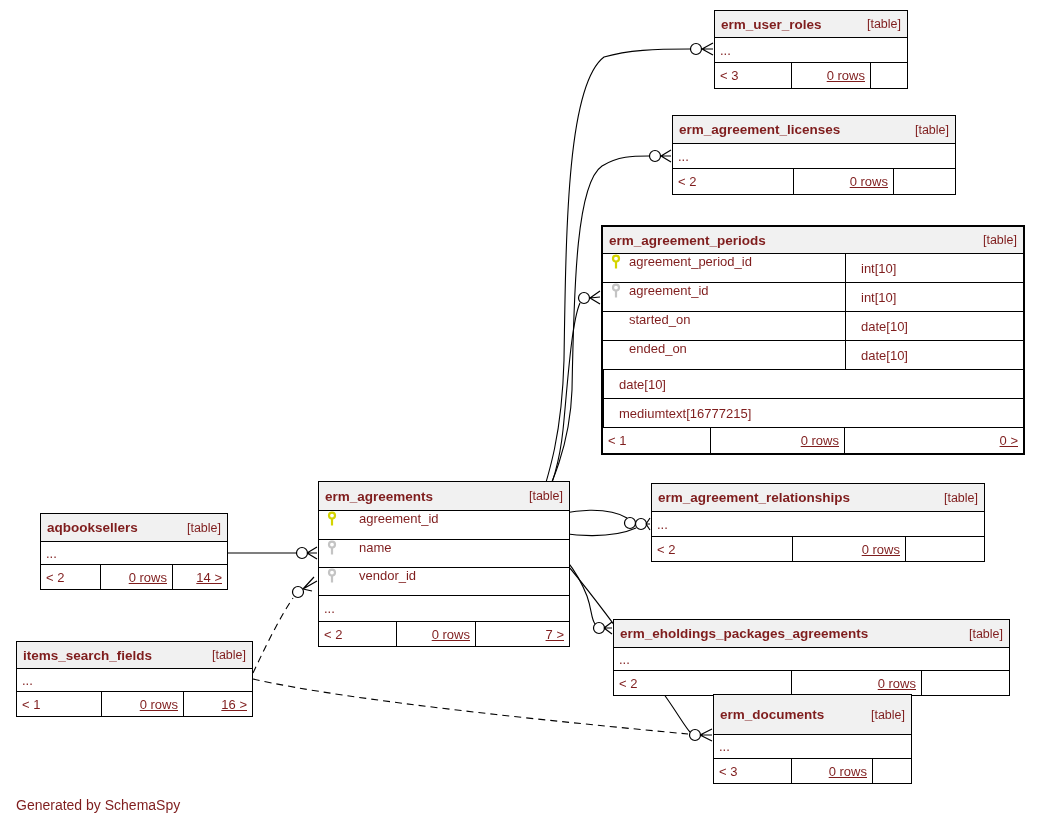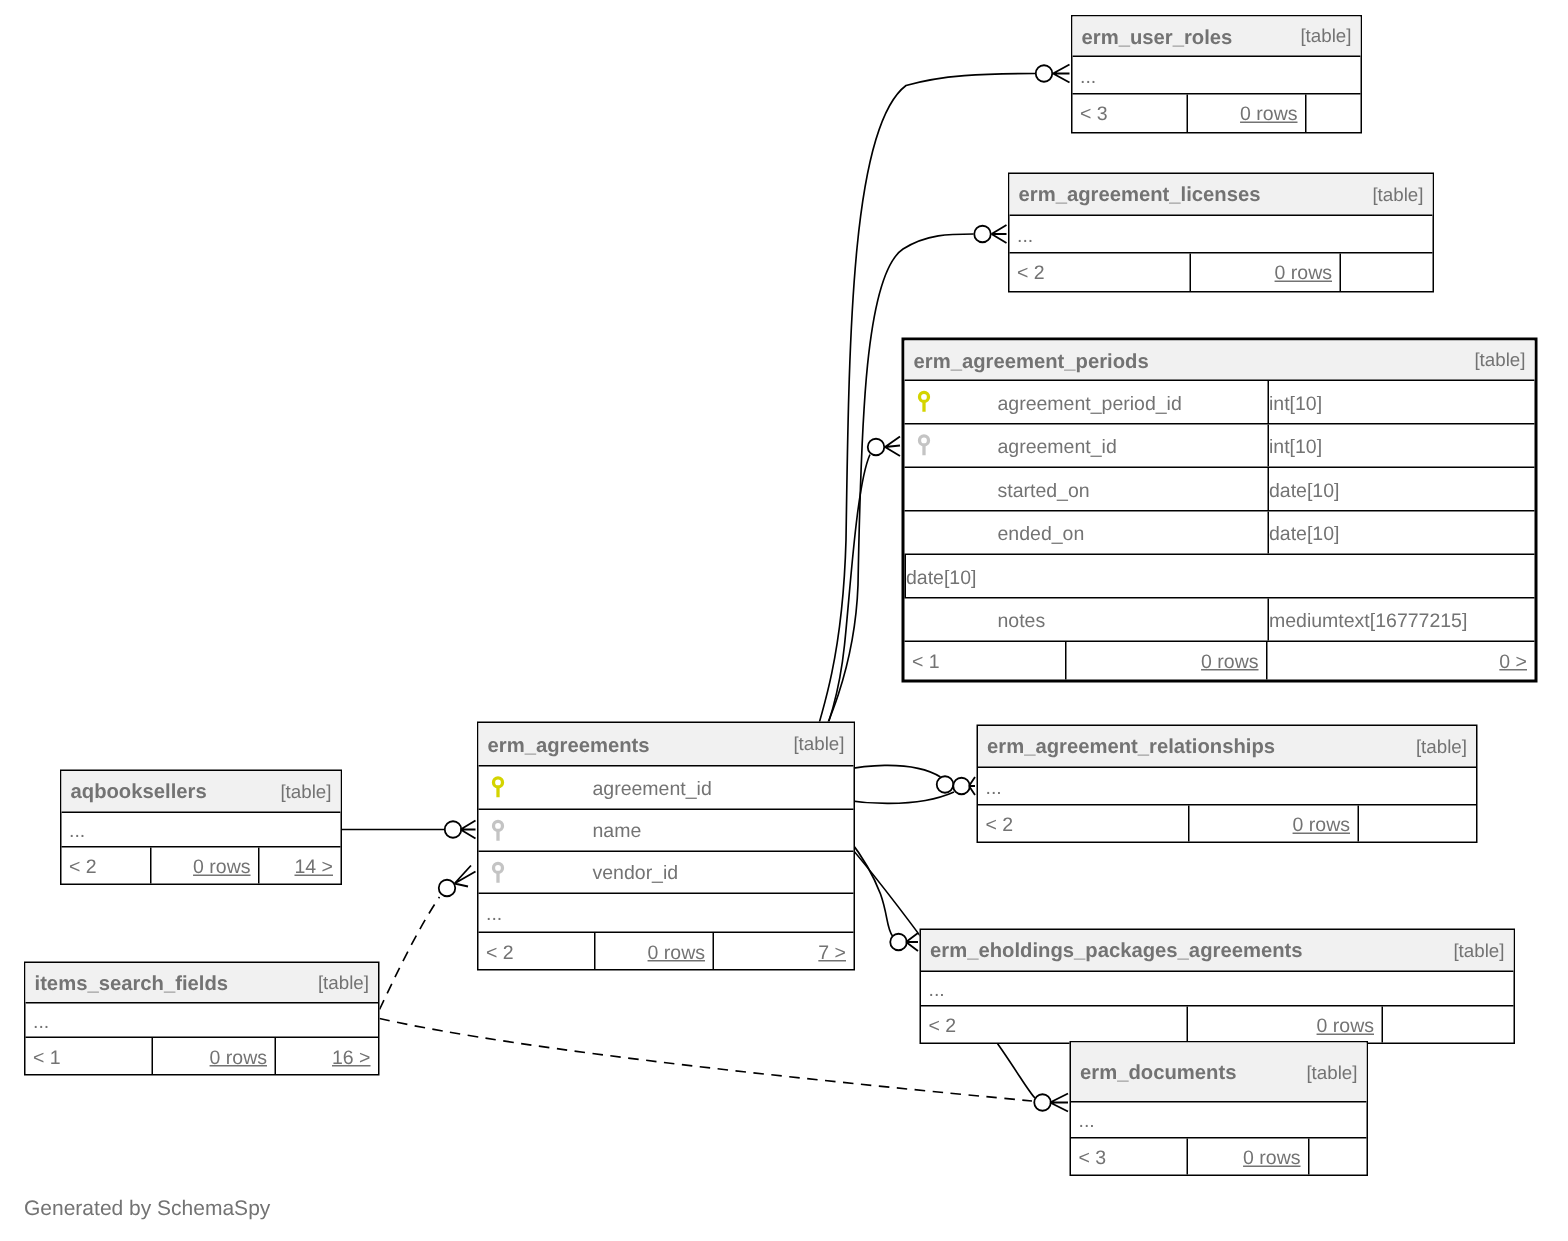--- a/index.html
+++ b/index.html
@@ -1,33 +1,33 @@
 <!DOCTYPE html>
 <html><head>
 <meta charset="utf-8">
 <style>
   html,body{margin:0;padding:0;background:#fff;}
   #canvas{
     position:relative;width:1045px;height:827px;background:#ffffff;overflow:hidden;
-    font-family:"Liberation Sans",sans-serif;font-size:13px;color:#737373;
+    font-family:"Liberation Sans",sans-serif;font-size:13px;color:#7f1d1d;
   }
   #edges{position:absolute;left:0;top:0;}
   .tbl{position:absolute;border:1px solid #000;background:#fff;box-sizing:border-box;}
   .tbl.focus{border-width:2px;}
   .hdr{display:flex;justify-content:space-between;align-items:center;
        background:#f1f1f1;border-bottom:1px solid #000;padding:0 6px;box-sizing:border-box;}
   .tname{font-weight:bold;font-size:13.5px;white-space:nowrap;}
   .tag{font-weight:normal;font-size:12.5px;padding-left:10px;white-space:nowrap;}
   .erow{display:flex;align-items:center;border-bottom:1px solid #000;padding:0 5px;box-sizing:border-box;}
   .crow{display:flex;align-items:stretch;border-bottom:1px solid #000;box-sizing:border-box;}
-  .cleft{display:flex;align-items:center;box-sizing:border-box;gap:36px;}
+  .cleft{display:flex;align-items:flex-start;box-sizing:border-box;}
   .keycell{width:26px;display:flex;align-items:center;justify-content:center;flex:0 0 26px;}
   .cname{white-space:nowrap;}
   .ctype{flex:1;border-left:1px solid #000;display:flex;align-items:center;
-         padding:0 0;box-sizing:border-box;white-space:nowrap;}
+         padding:0 15px;box-sizing:border-box;white-space:nowrap;}
   .ftr{display:flex;box-sizing:border-box;}
   .fcell{display:flex;align-items:center;border-right:1px solid #000;
          padding:0 5px;box-sizing:border-box;white-space:nowrap;}
   .fcell.last{border-right:none;flex:1;}
   .fcell.alignr{justify-content:flex-end;text-decoration:underline;}
   #note{position:absolute;left:16px;top:797px;font-size:14px;}
   svg.key{display:block;}
 </style>
 </head>
 <body>
@@ -155,24 +155,20 @@
       <span class="cleft" style="width:242px">
         <span class="keycell"></span>
         <span class="cname">ended_on</span>
       </span>
       <span class="ctype">date[10]</span>
     </div>
     <div class="crow" style="height:29px">
       <span class="ctype">date[10]</span>
     </div>
     <div class="crow" style="height:29px">
-      <span class="cleft" style="width:242px">
-        <span class="keycell"></span>
-        <span class="cname">notes</span>
-      </span>
       <span class="ctype">mediumtext[16777215]</span>
     </div>
     <div class="ftr" style="height:25px">
       <span class="fcell" style="width:108px">&lt; 1</span>
       <span class="fcell alignr" style="width:134px">0 rows</span>
       <span class="fcell alignr last">0 &gt;</span>
     </div>
   </div>
 
   <div class="tbl" style="left:318px;top:481px;width:252px">

